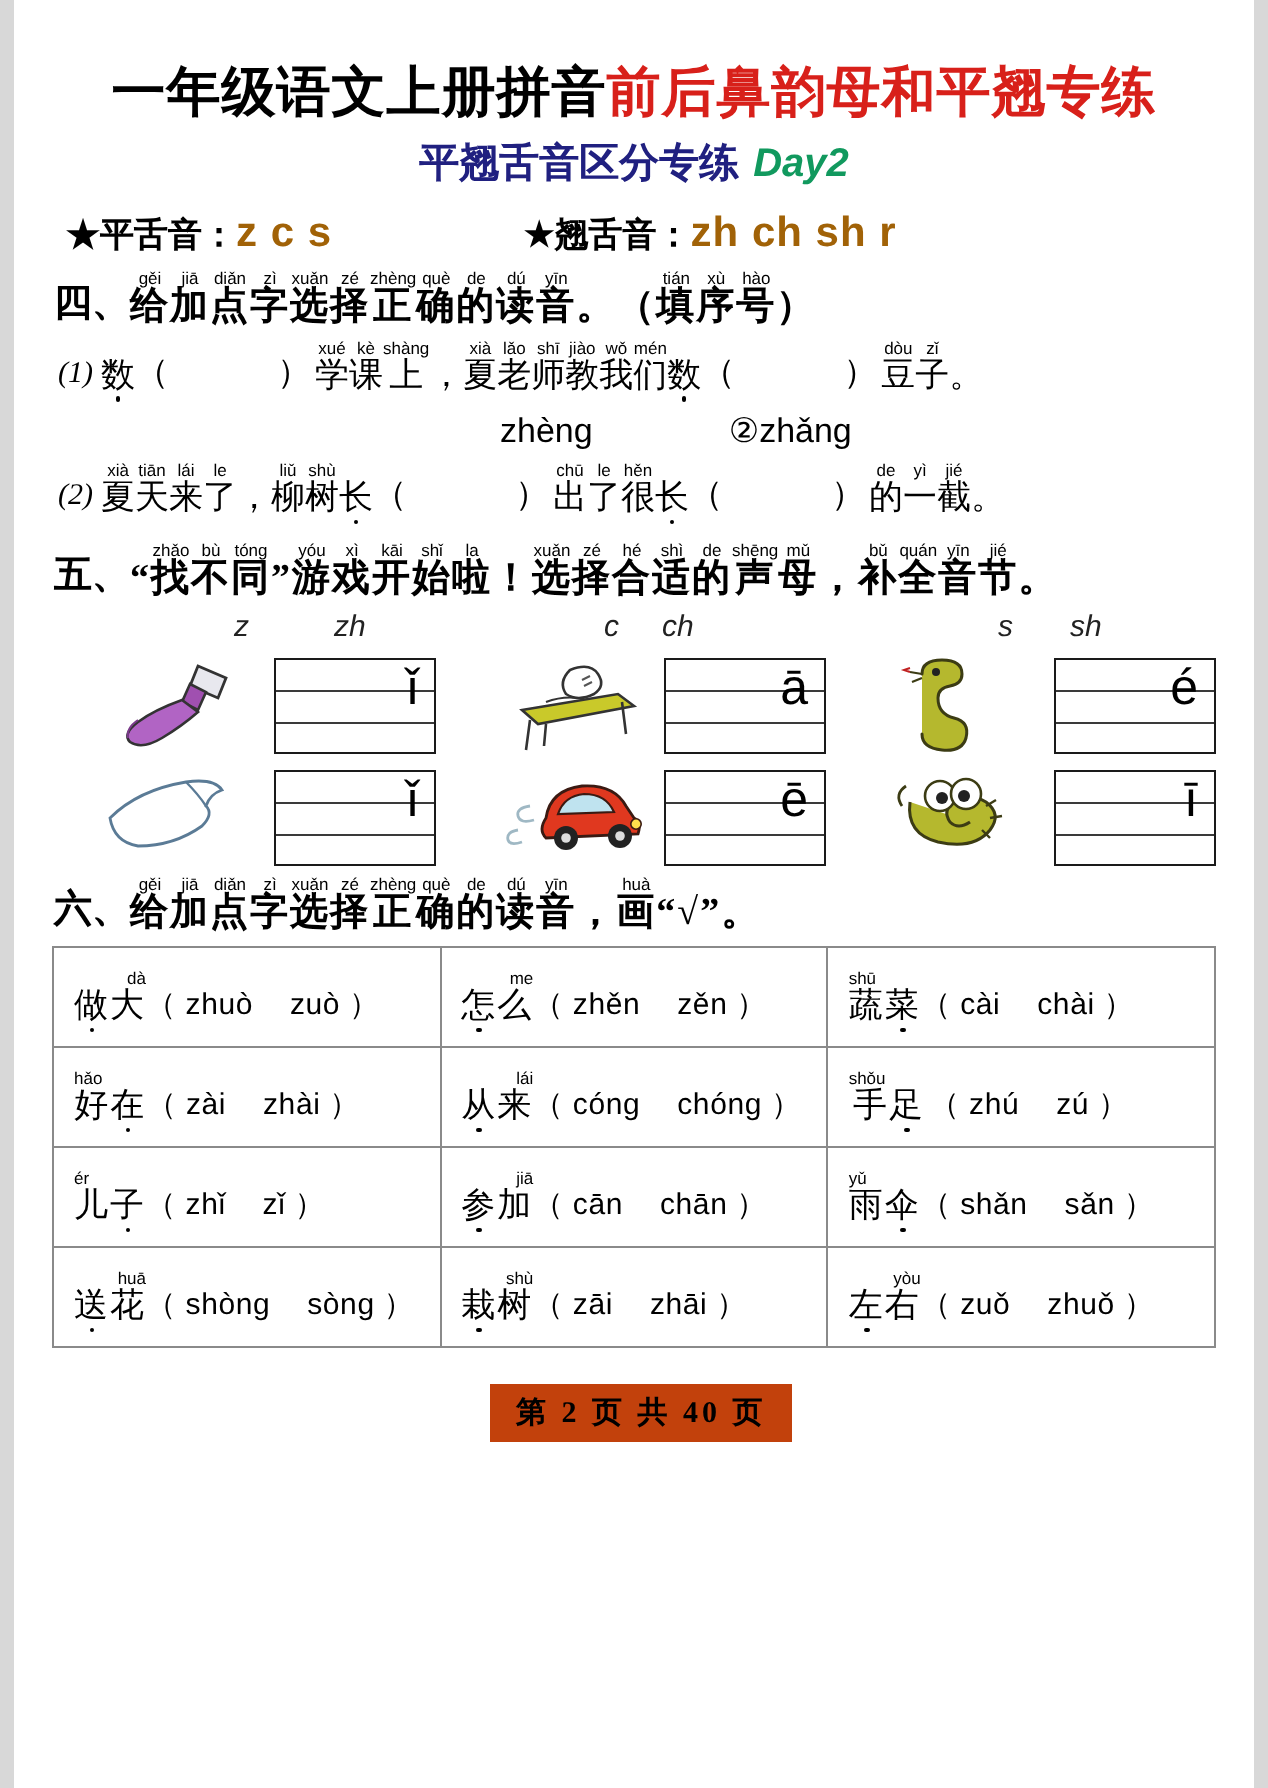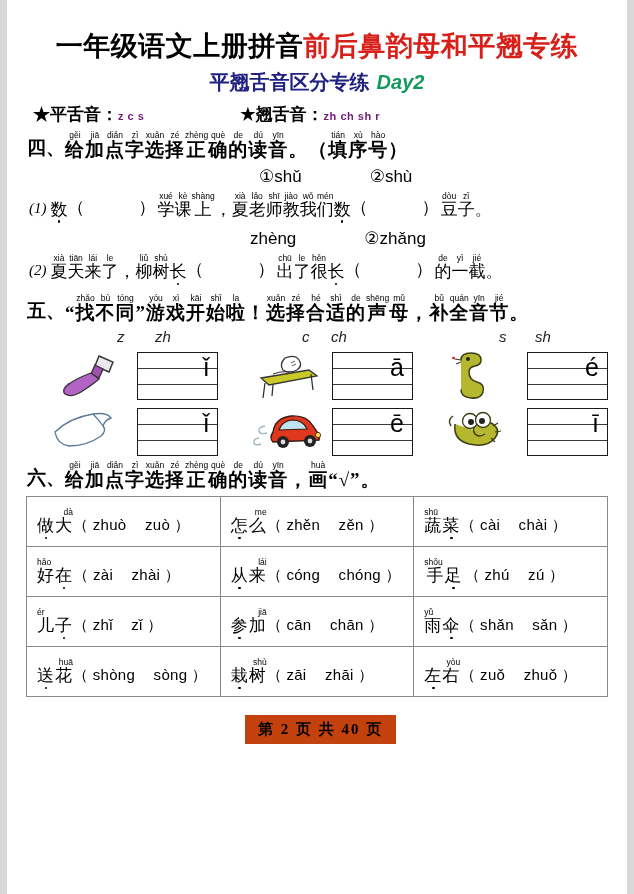--- a/index.html
+++ b/index.html
@@ -50,23 +50,23 @@
     margin-top:14px;
     padding-left:26px;
     font-size:17px;
     font-weight:bold;
     font-family:"Liberation Serif","DejaVu Serif",serif;
     white-space:nowrap;
     line-height:1;
   }
   .starline .lab{color:#000;}
   .starline .py{
-    color:#701a75;
-    font-family:"Liberation Sans","DejaVu Sans",sans-serif;
-    font-size:11px;
+    color:#a16207;
+    font-family:"Liberation Sans","DejaVu Sans",sans-serif;
+    font-size:21px;
     font-weight:bold;
     letter-spacing:.5px;
   }
   .starline .gap{display:inline-block;width:96px;}
 
   
   .rb{display:inline-block;text-align:center;vertical-align:bottom;}
   .rb .rt{
     display:block;
     font-size:8.5px;
@@ -234,23 +234,20 @@
   </div>
 
   <div class="starline">
     <span class="lab">★平舌音：</span><span class="py">z  c  s</span><span class="gap"></span><span class="lab">★翘舌音：</span><span class="py">zh  ch  sh  r</span>
   </div>
 
   <div class="sec">
     <span>四、</span><span class="rb"><span class="rt">gěi</span><span class="rbase">给</span></span><span class="rb"><span class="rt">jiā</span><span class="rbase">加</span></span><span class="rb"><span class="rt">diǎn</span><span class="rbase">点</span></span><span class="rb"><span class="rt">zì</span><span class="rbase">字</span></span><span class="rb"><span class="rt">xuǎn</span><span class="rbase">选</span></span><span class="rb"><span class="rt">zé</span><span class="rbase">择</span></span><span class="rb"><span class="rt">zhèng</span><span class="rbase">正</span></span><span class="rb"><span class="rt">què</span><span class="rbase">确</span></span><span class="rb"><span class="rt">de</span><span class="rbase">的</span></span><span class="rb"><span class="rt">dú</span><span class="rbase">读</span></span><span class="rb"><span class="rt">yīn</span><span class="rbase">音</span></span><span class="rb"><span class="rt">&nbsp;</span><span class="rbase">。（</span></span><span class="rb"><span class="rt">tián</span><span class="rbase">填</span></span><span class="rb"><span class="rt">xù</span><span class="rbase">序</span></span><span class="rb"><span class="rt">hào</span><span class="rbase">号</span></span><span class="rb"><span class="rt">&nbsp;</span><span class="rbase">）</span></span>
   </div>
 
-  <div class="opts">
-    <span>①shǔ</span><span class="o2">②shù</span>
-  </div>
 
   <div class="qline">
     <span class="num">(1)</span><span class="rb"><span class="rt">&nbsp;</span><span class="rbase dot">数</span></span><span class="ch">（</span><span class="blank"></span><span class="ch">）</span><span class="rb"><span class="rt">xué</span><span class="rbase">学</span></span><span class="rb"><span class="rt">kè</span><span class="rbase">课</span></span><span class="rb"><span class="rt">shàng</span><span class="rbase">上</span></span><span class="rb"><span class="rt">&nbsp;</span><span class="rbase">，</span></span><span class="rb"><span class="rt">xià</span><span class="rbase">夏</span></span><span class="rb"><span class="rt">lǎo</span><span class="rbase">老</span></span><span class="rb"><span class="rt">shī</span><span class="rbase">师</span></span><span class="rb"><span class="rt">jiào</span><span class="rbase">教</span></span><span class="rb"><span class="rt">wǒ</span><span class="rbase">我</span></span><span class="rb"><span class="rt">mén</span><span class="rbase">们</span></span><span class="rb"><span class="rt">&nbsp;</span><span class="rbase dot">数</span></span><span class="ch">（</span><span class="blank"></span><span class="ch">）</span><span class="rb"><span class="rt">dòu</span><span class="rbase">豆</span></span><span class="rb"><span class="rt">zǐ</span><span class="rbase">子</span></span><span class="rb"><span class="rt">&nbsp;</span><span class="rbase">。</span></span>
   </div>
 
   <div class="opts" style="margin-top:9px;padding-left:243px;">
     <span>zhèng</span><span class="o2">②zhǎng</span>
   </div>
 
   <div class="qline">
@@ -258,21 +255,21 @@
   </div>
 
   <div class="sec" style="margin-top:12px;">
     <span>五、</span><span class="rb"><span class="rt">&nbsp;</span><span class="rbase">“</span></span><span class="rb"><span class="rt">zhǎo</span><span class="rbase">找</span></span><span class="rb"><span class="rt">bù</span><span class="rbase">不</span></span><span class="rb"><span class="rt">tóng</span><span class="rbase">同</span></span><span class="rb"><span class="rt">&nbsp;</span><span class="rbase">”</span></span><span class="rb"><span class="rt">yóu</span><span class="rbase">游</span></span><span class="rb"><span class="rt">xì</span><span class="rbase">戏</span></span><span class="rb"><span class="rt">kāi</span><span class="rbase">开</span></span><span class="rb"><span class="rt">shǐ</span><span class="rbase">始</span></span><span class="rb"><span class="rt">la</span><span class="rbase">啦</span></span><span class="rb"><span class="rt">&nbsp;</span><span class="rbase">！</span></span><span class="rb"><span class="rt">xuǎn</span><span class="rbase">选</span></span><span class="rb"><span class="rt">zé</span><span class="rbase">择</span></span><span class="rb"><span class="rt">hé</span><span class="rbase">合</span></span><span class="rb"><span class="rt">shì</span><span class="rbase">适</span></span><span class="rb"><span class="rt">de</span><span class="rbase">的</span></span><span class="rb"><span class="rt">shēng</span><span class="rbase">声</span></span><span class="rb"><span class="rt">mǔ</span><span class="rbase">母</span></span><span class="rb"><span class="rt">&nbsp;</span><span class="rbase">，</span></span><span class="rb"><span class="rt">bǔ</span><span class="rbase">补</span></span><span class="rb"><span class="rt">quán</span><span class="rbase">全</span></span><span class="rb"><span class="rt">yīn</span><span class="rbase">音</span></span><span class="rb"><span class="rt">jié</span><span class="rbase">节</span></span><span class="rb"><span class="rt">&nbsp;</span><span class="rbase">。</span></span>
   </div>
 
   <div class="grid">
 
     <div class="ghead">
       <span style="left:110px;">z</span>
-      <span style="left:148px;">zh</span>
+      <span style="left:160px;">zh</span>
       <span style="left:295px;">c</span>
       <span style="left:324px;">ch</span>
       <span style="left:492px;">s</span>
       <span style="left:528px;">sh</span>
     </div>
 
     <div class="pic" style="left:48px;top:24px;">
       <svg width="62" height="48" viewBox="0 0 62 48">
         <path d="M44 4 L58 10 L54 20 L40 14 Z" fill="#e8e8ee" stroke="#333" stroke-width="1.4"></path>
         <path d="M40 13 L48 17 L44 26 L36 22 Z" fill="#a050b0" stroke="#333" stroke-width="1.3"></path>

